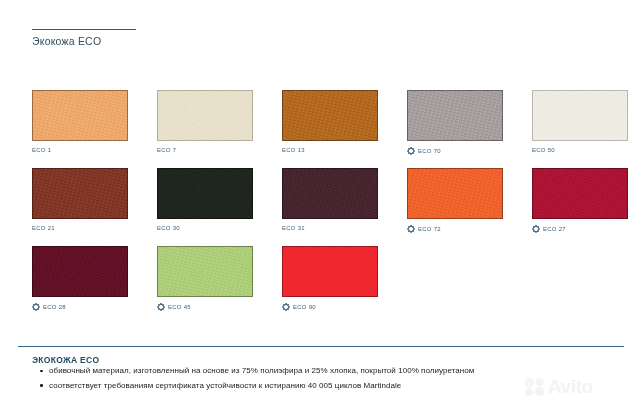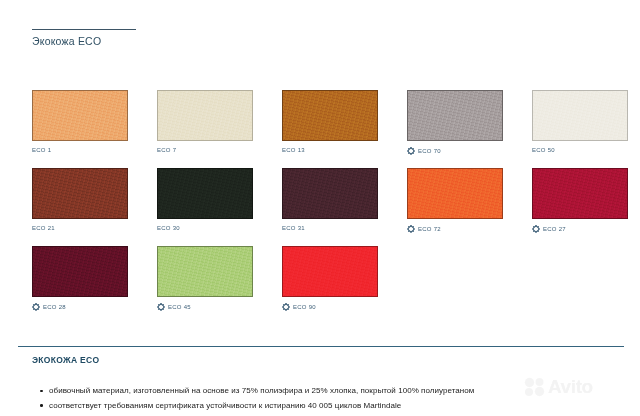--- a/index.html
+++ b/index.html
@@ -52,21 +52,21 @@
   }
   .flower-icon { width: 8px; height: 8px; display: block; flex: 0 0 auto; }
 
   
   .desc { position: absolute; left: 18px; top: 346px; width: 606px; }
   .desc-rule { width: 606px; height: 1px; background: #35647e; }
   .desc-title {
     margin-top: 8px; margin-left: 14px;
     font-size: 8.5px; font-weight: bold; color: #1f4a63; letter-spacing: .3px;
   }
-  .desc-list { margin-top: 20px; margin-left: 20px; list-style: none; }
+  .desc-list { margin-top: 0; margin-left: 20px; list-style: none; }
   .desc-item {
     position: relative; padding-left: 11px;
     font-size: 8px; color: #1b1b1b; line-height: 11.5px; letter-spacing: .05px;
   }
   .desc-item + .desc-item { margin-top: 3px; }
   .desc-item::before {
     content: ""; position: absolute; left: 2px; top: 4.5px;
     width: 2.6px; height: 2.6px; border-radius: 50%; background: #1b1b1b;
   }
 

